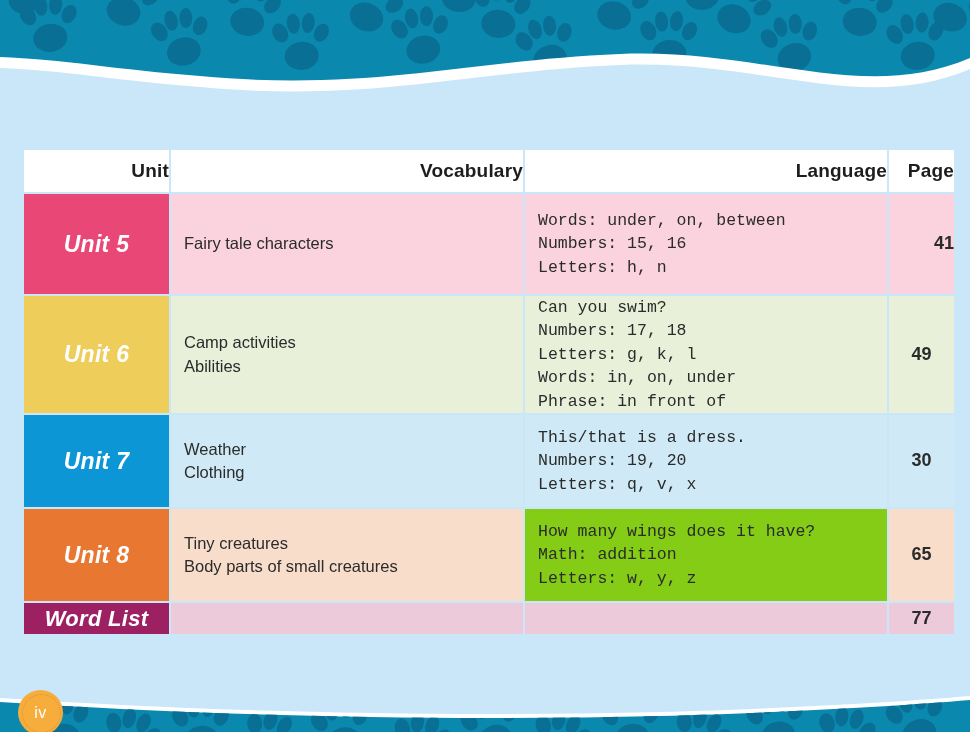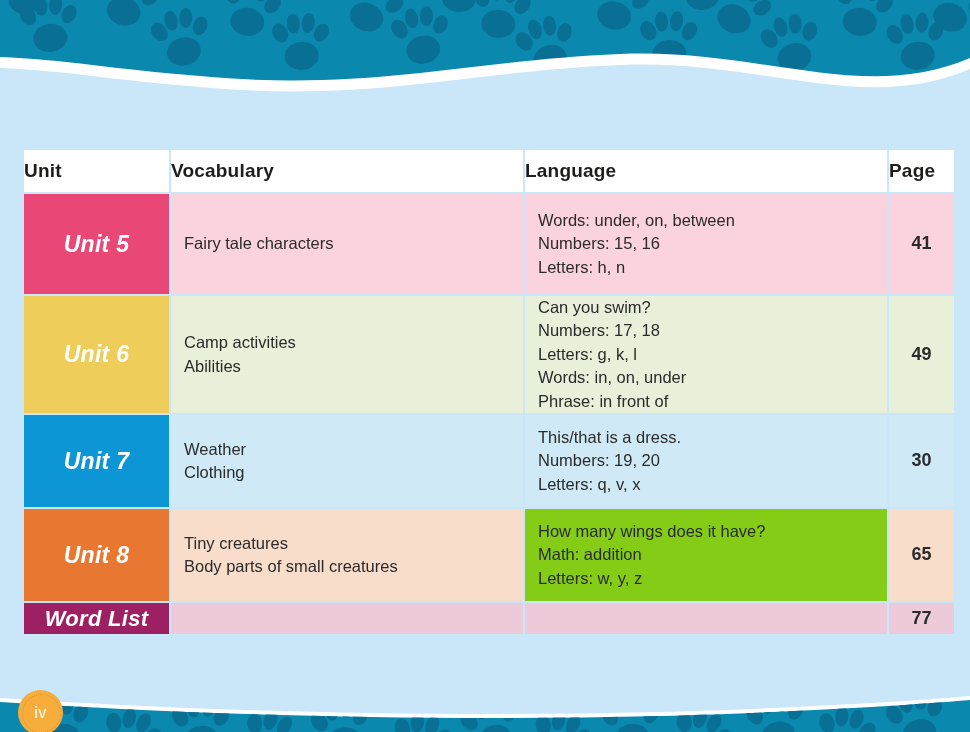--- a/index.html
+++ b/index.html
@@ -49,21 +49,21 @@
   col.c-unit { width: 145px; }
   col.c-vocab { width: 352px; }
   col.c-lang { width: 362px; }
   col.c-page { width: 65px; }
 
   thead th {
     background: #ffffff;
     color: #1d1d1b;
     font-size: 19px;
     font-weight: bold;
-    text-align: left;
+    text-align: right;
     height: 42px;
     vertical-align: middle;
     letter-spacing: 0.2px;
   }
 
   tbody td {
     vertical-align: middle;
     color: #2b2b2b;
     font-size: 16.5px;
     line-height: 1.42;
@@ -84,20 +84,21 @@
     padding-left: 13px;
     padding-right: 8px;
     text-align: left;
     margin-left: 15px;
   }
   td.lang {
     padding-left: 13px;
     padding-right: 8px;
     text-align: left;
     white-space: pre-line;
+    font-family: Liberation Mono, monospace;
   }
   td.page {
     text-align: center;
     font-weight: bold;
     font-size: 18px;
   }
 
   
 
   
@@ -234,21 +235,21 @@
         <th>Page</th>
       </tr>
     </thead>
     <tbody id="tbody">
         <tr style="height: 100px;">
           <td class="unit" style="background: rgb(233, 72, 119);">Unit 5</td>
           <td class="vocab" style="background: rgb(250, 211, 222); white-space: pre-line;">Fairy tale characters</td>
           <td class="lang" style="background: rgb(250, 211, 222);">Words: under, on, between
 Numbers: 15, 16
 Letters: h, n</td>
-          <td class="page" style="background: rgb(250, 211, 222);">41</td>
+          <td class="page" style="background: rgb(250, 211, 222); text-align: right;">41</td>
         </tr>
         <tr style="height: 112px;">
           <td class="unit" style="background: rgb(239, 205, 91);">Unit 6</td>
           <td class="vocab" style="background: rgb(232, 240, 218); white-space: pre-line;">Camp activities
 Abilities</td>
           <td class="lang" style="background: rgb(232, 240, 218);">Can you swim?
 Numbers: 17, 18
 Letters: g, k, l
 Words: in, on, under
 Phrase: in front of</td>

